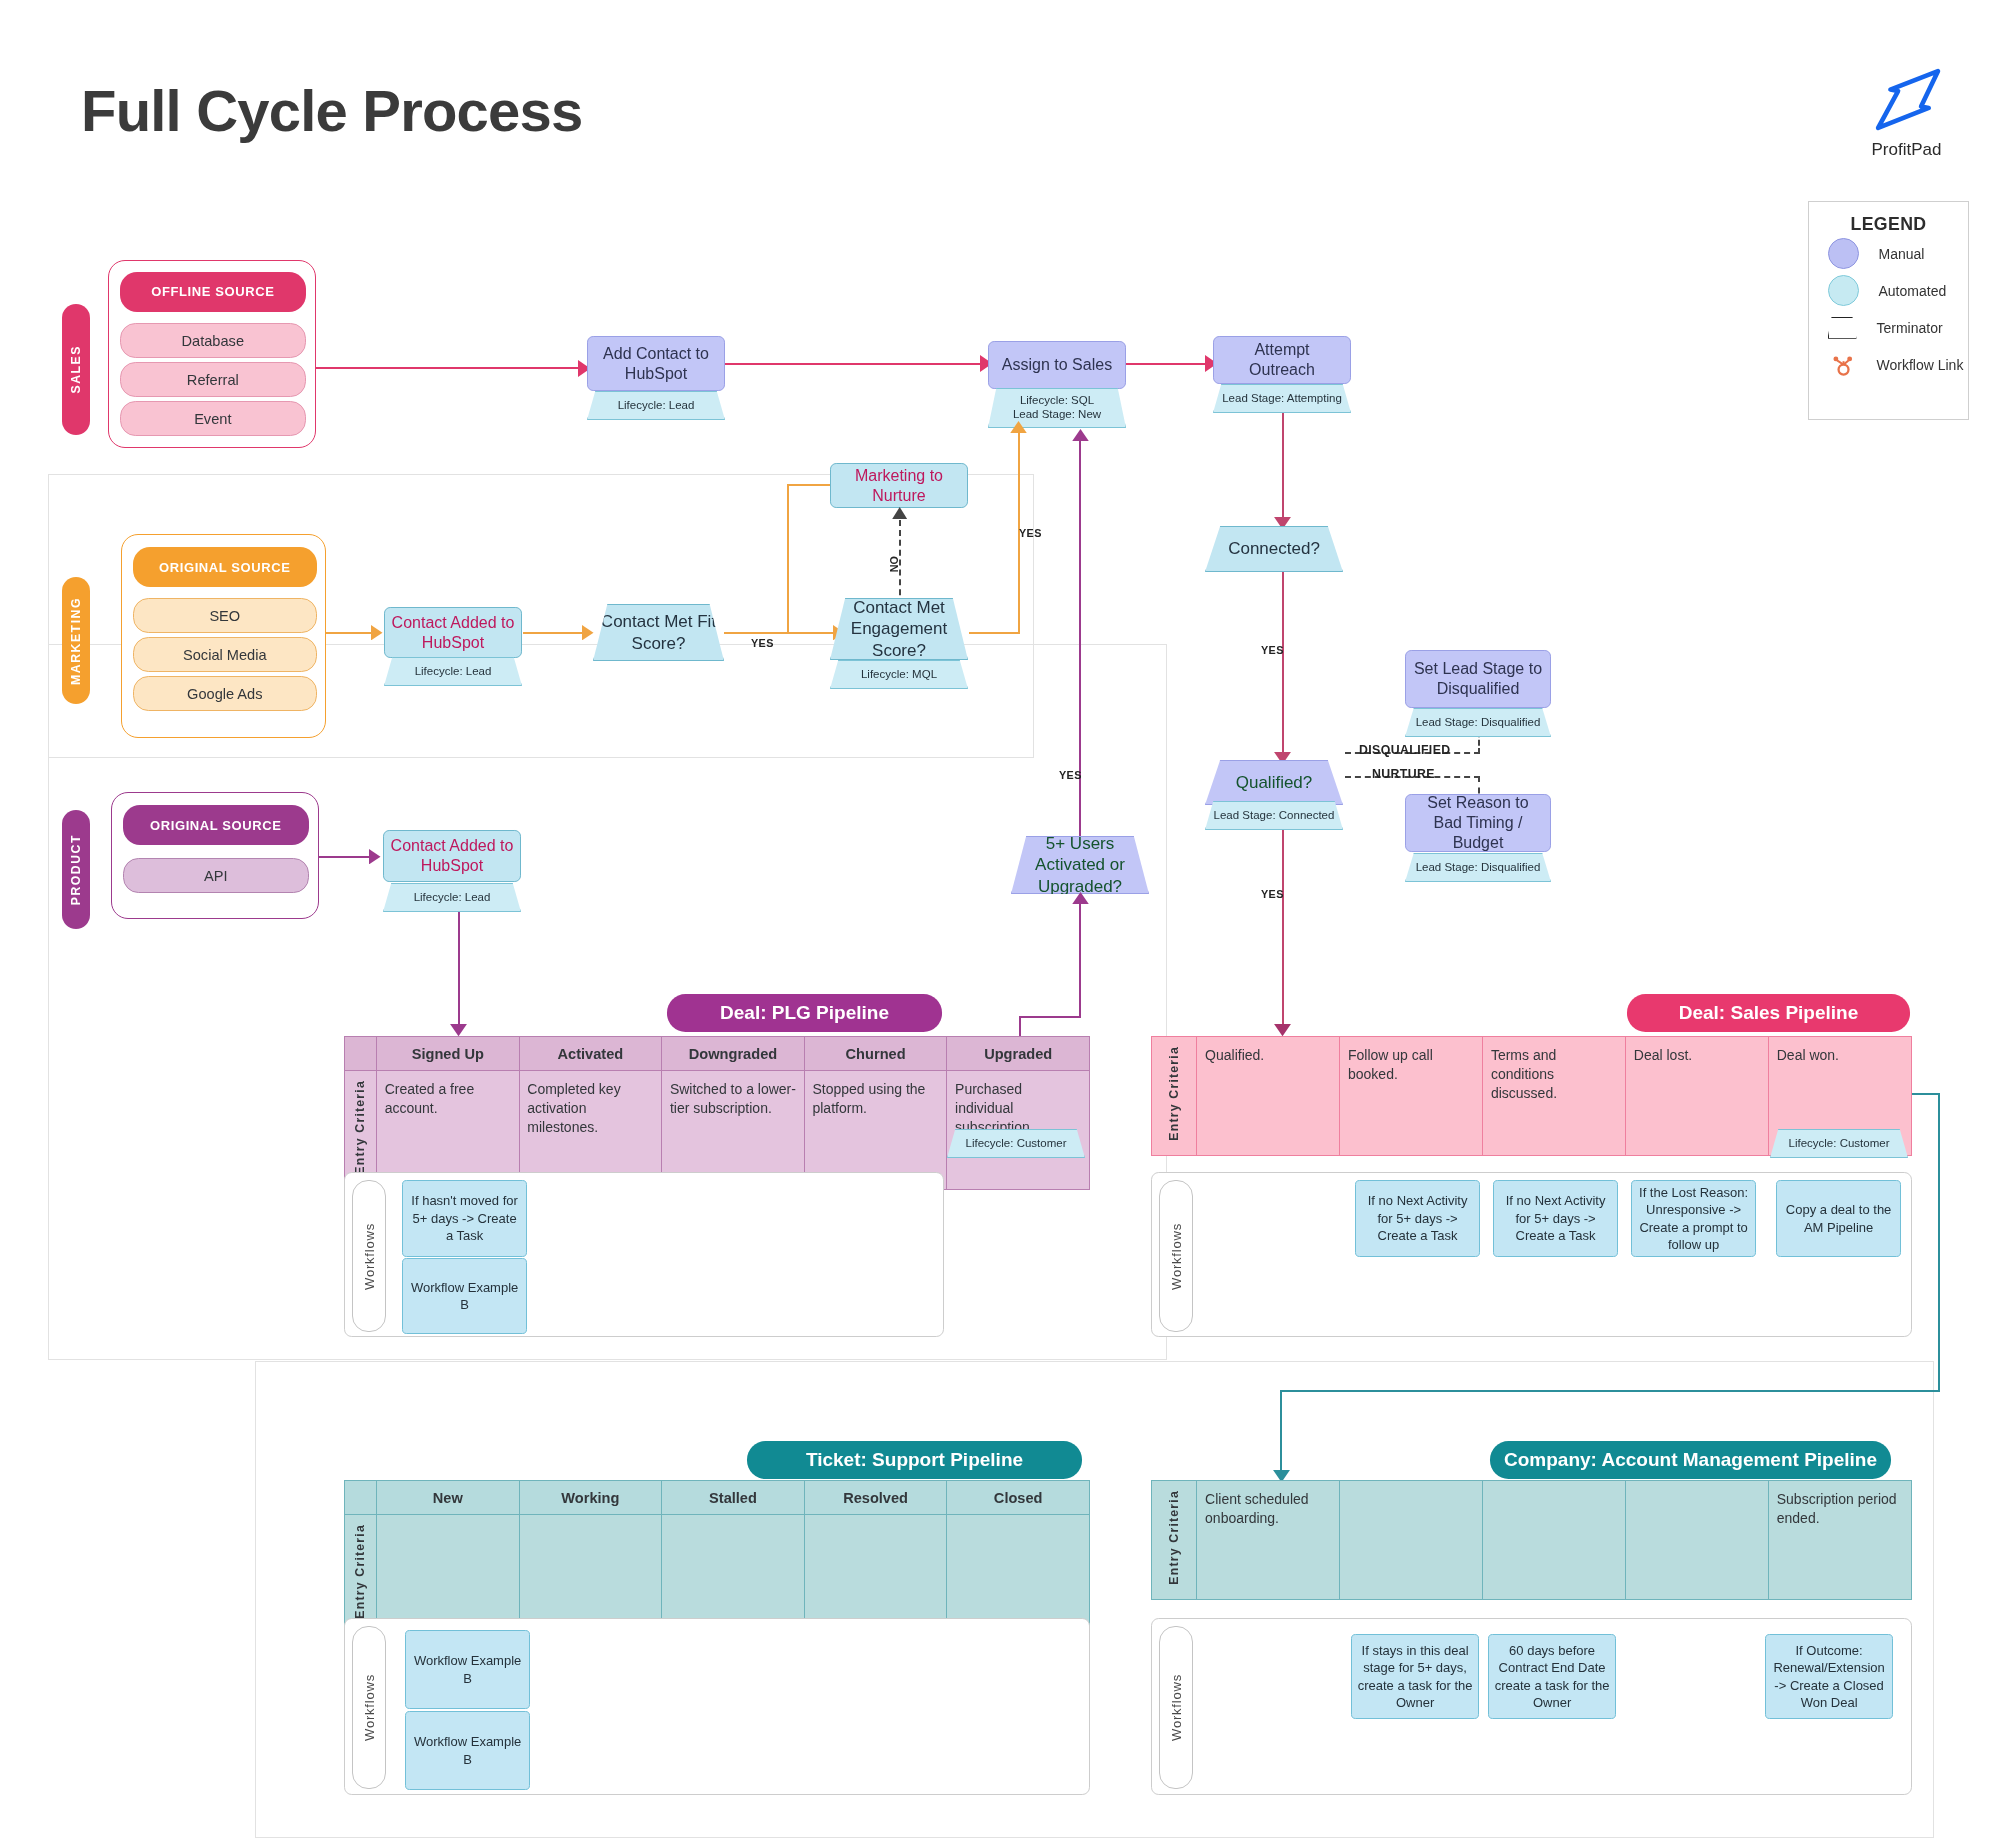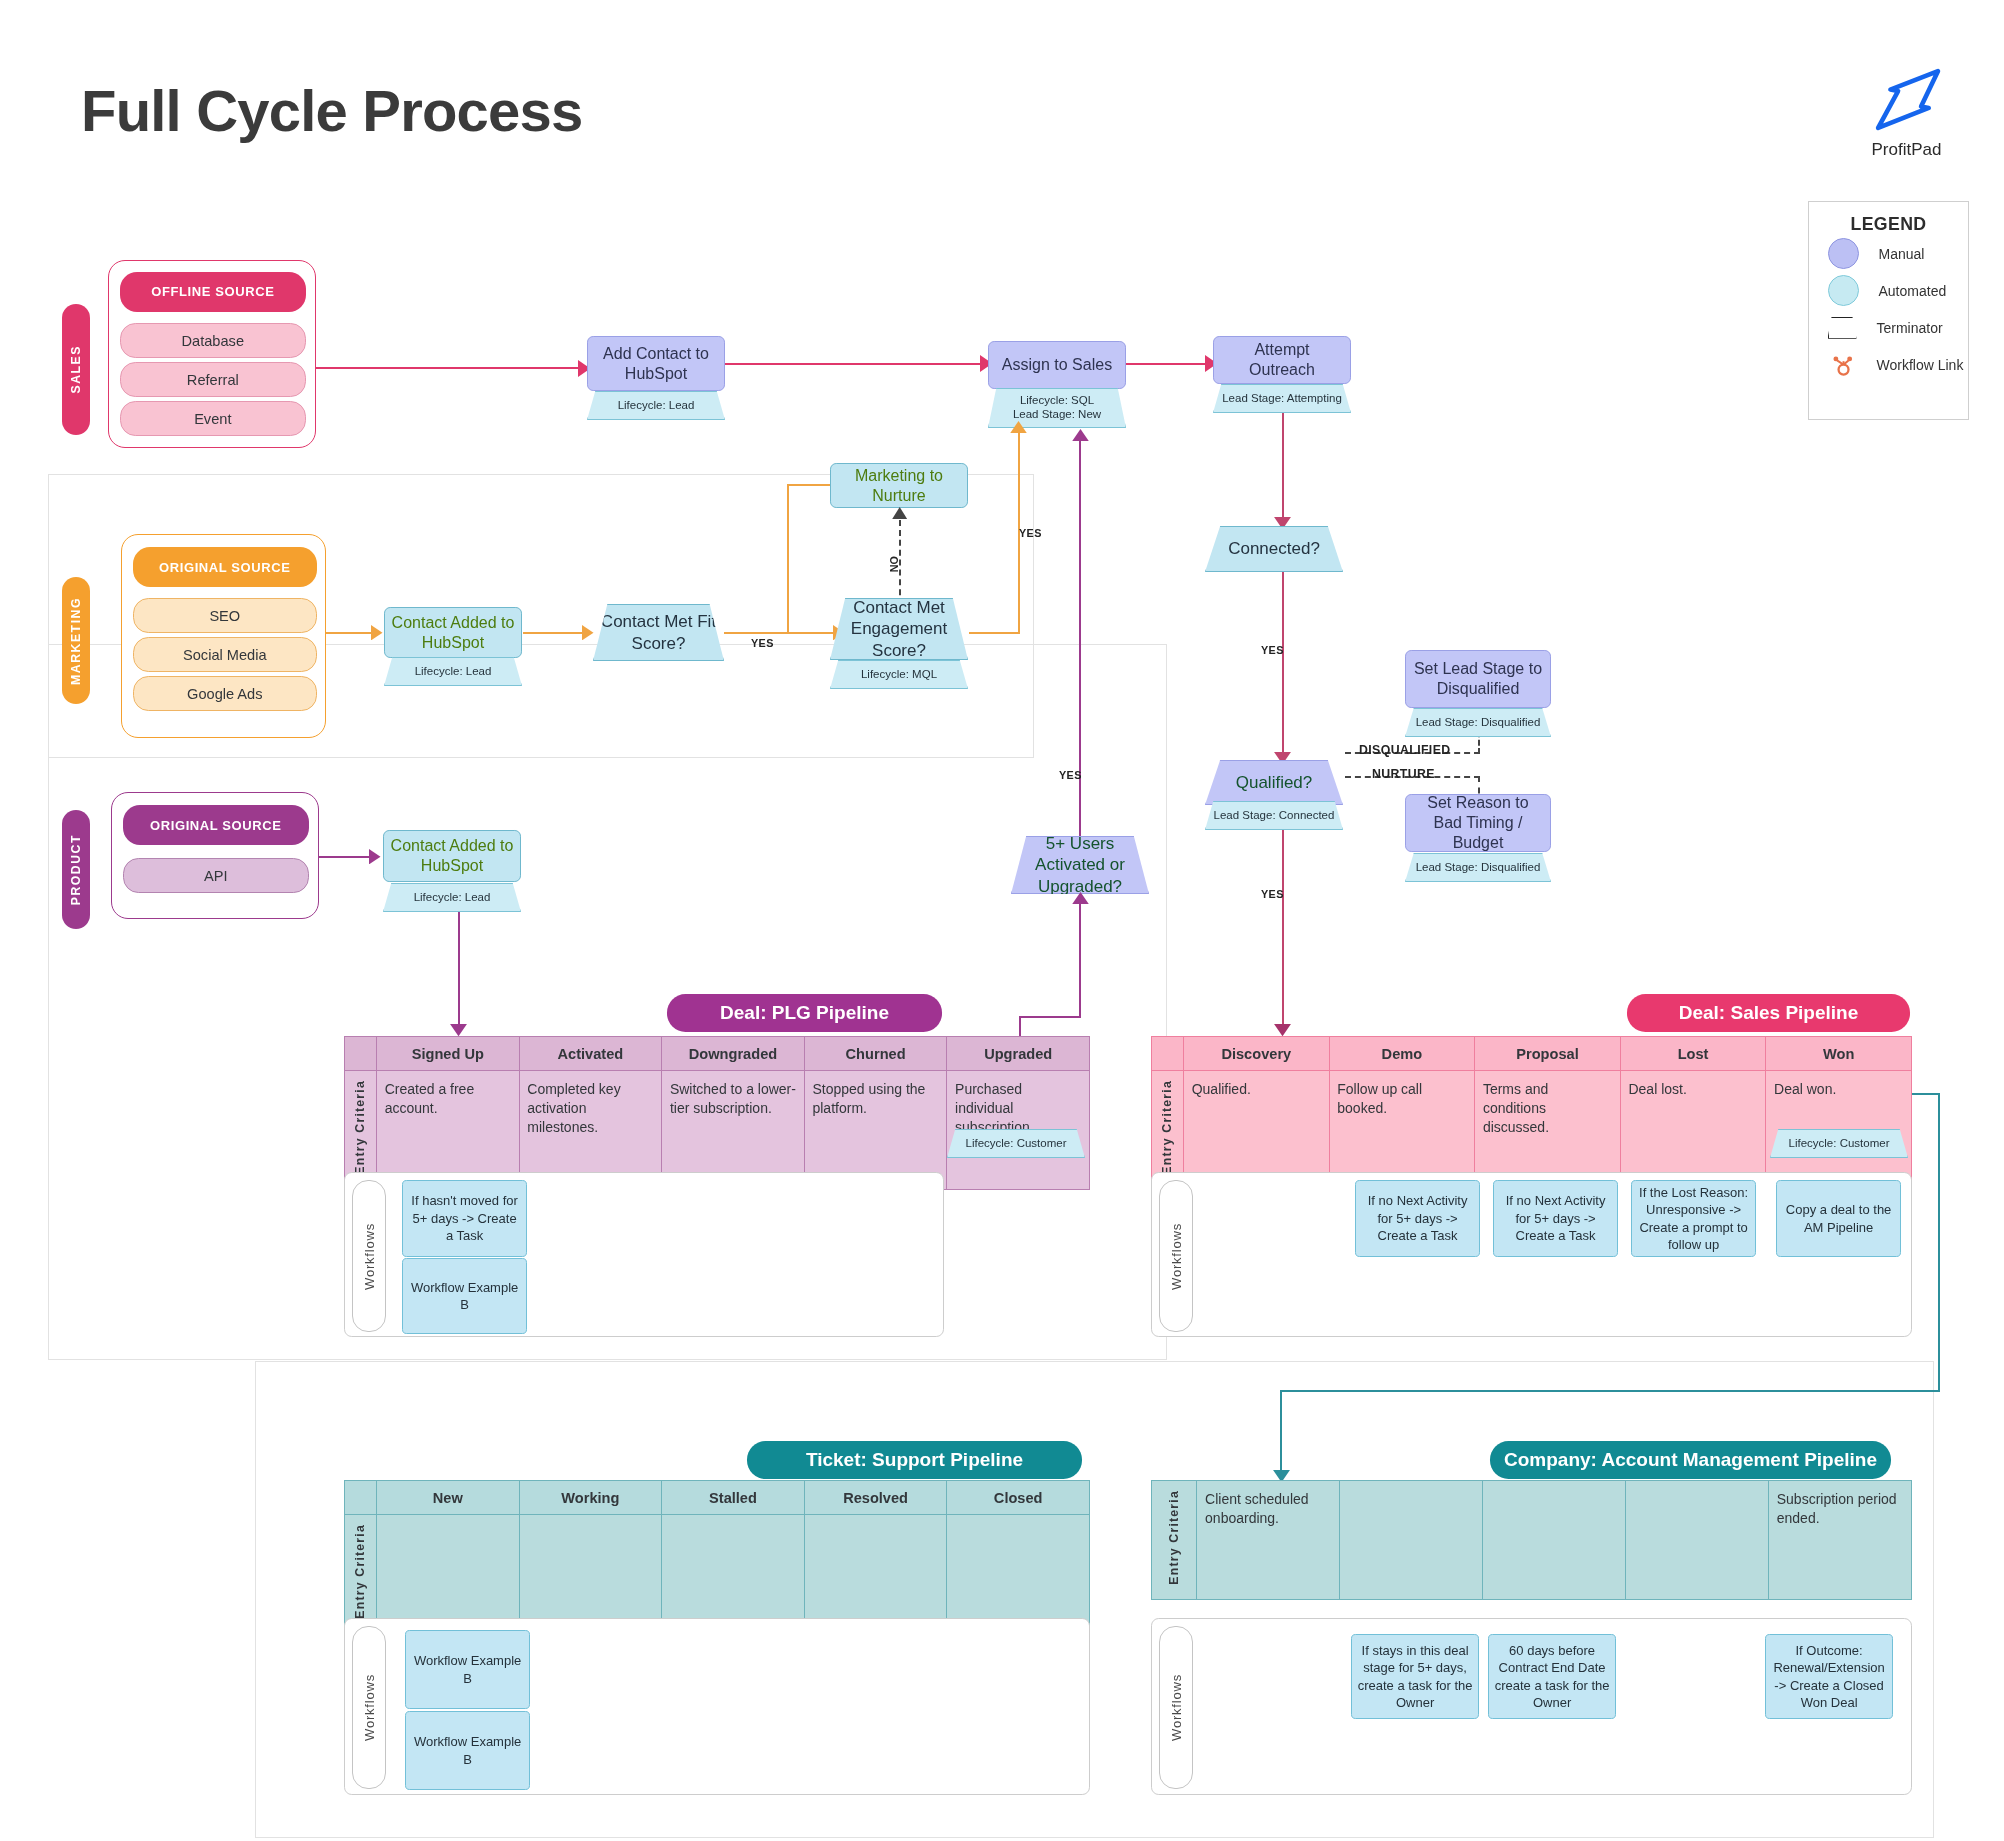--- a/index.html
+++ b/index.html
@@ -33,21 +33,21 @@
   
   .src-card{border-radius:17px;background:#fff;}
   .src-head{border-radius:17px;display:flex;align-items:center;justify-content:center;
             font-size:13px;font-weight:bold;letter-spacing:0.6px;color:#fff;}
   .src-item{border-radius:15.4px;display:flex;align-items:center;justify-content:center;font-size:14.6px;}
 
   
   .node{border-radius:6.2px;display:flex;align-items:center;justify-content:center;
         text-align:center;font-size:16px;line-height:1.25;padding:3.1px 6.2px;}
   .node-manual{background:#c2c6f7;border:0.8px solid #9aa0e6;color:#2e3350;}
-  .node-auto{background:#c2e6f2;border:0.8px solid #6fb8cd;color:#4d7c0f;}
+  .node-auto{background:#c2e6f2;border:0.8px solid #6fb8cd;color:#be185d;}
   .term{display:flex;align-items:center;justify-content:center;text-align:center;
         font-size:17px;line-height:1.25;}
   .term-auto{background:#c2e6f2;border:0.8px solid #6fb8cd;color:#243340;
              clip-path:polygon(11% 0,89% 0,100% 100%,0 100%);}
   .term-manual{background:#c2c6f7;border:0.8px solid #9aa0e6;color:#14532d;
              clip-path:polygon(11% 0,89% 0,100% 100%,0 100%);}
   .prop{background:#cdecf5;border:0.8px solid #7cc3d6;color:#26343d;
         clip-path:polygon(6% 0,94% 0,100% 100%,0 100%);
         display:flex;align-items:center;justify-content:center;text-align:center;
         font-size:11.5px;line-height:1.2;}
@@ -398,28 +398,20 @@
   <span>Workflow Example B</span>
   </div>
 
 <div class="abs pipe-title" style="left:1627px;top:994px;width:283px;height:38px;background:#e8396e;">
   <span>Deal: Sales Pipeline</span>
   </div>
 
 <div class="abs" style="left:1151px;top:1036px;width:761px;height:92px;">
   <table class="pipe">
     <tbody>
-        <tr>
-      <th style="width:29px;background:#fbb6c8;border:0.8px solid #ef7f9e;"></th>
-      <th style="background:#fbb6c8;border:0.8px solid #ef7f9e;">Discovery</th>
-      <th style="background:#fbb6c8;border:0.8px solid #ef7f9e;">Demo</th>
-      <th style="background:#fbb6c8;border:0.8px solid #ef7f9e;">Proposal</th>
-      <th style="background:#fbb6c8;border:0.8px solid #ef7f9e;">Lost</th>
-      <th style="background:#fbb6c8;border:0.8px solid #ef7f9e;">Won</th>
-    </tr>
     <tr>
       <td class="entry-cell" style="background:#fcc0ce;border:0.8px solid #ef7f9e;">
         <span>Entry Criteria</span></td>
       <td style="background:#fcc0ce;border:0.8px solid #ef7f9e;">Qualified.</td>
       <td style="background:#fcc0ce;border:0.8px solid #ef7f9e;margin-left:8px;">Follow up call booked.</td>
       <td style="background:#fcc0ce;border:0.8px solid #ef7f9e;">Terms and conditions discussed.</td>
       <td style="background:#fcc0ce;border:0.8px solid #ef7f9e;">Deal lost.</td>
       <td style="background:#fcc0ce;border:0.8px solid #ef7f9e;">Deal won.</td>
     </tr>
   </tbody>

